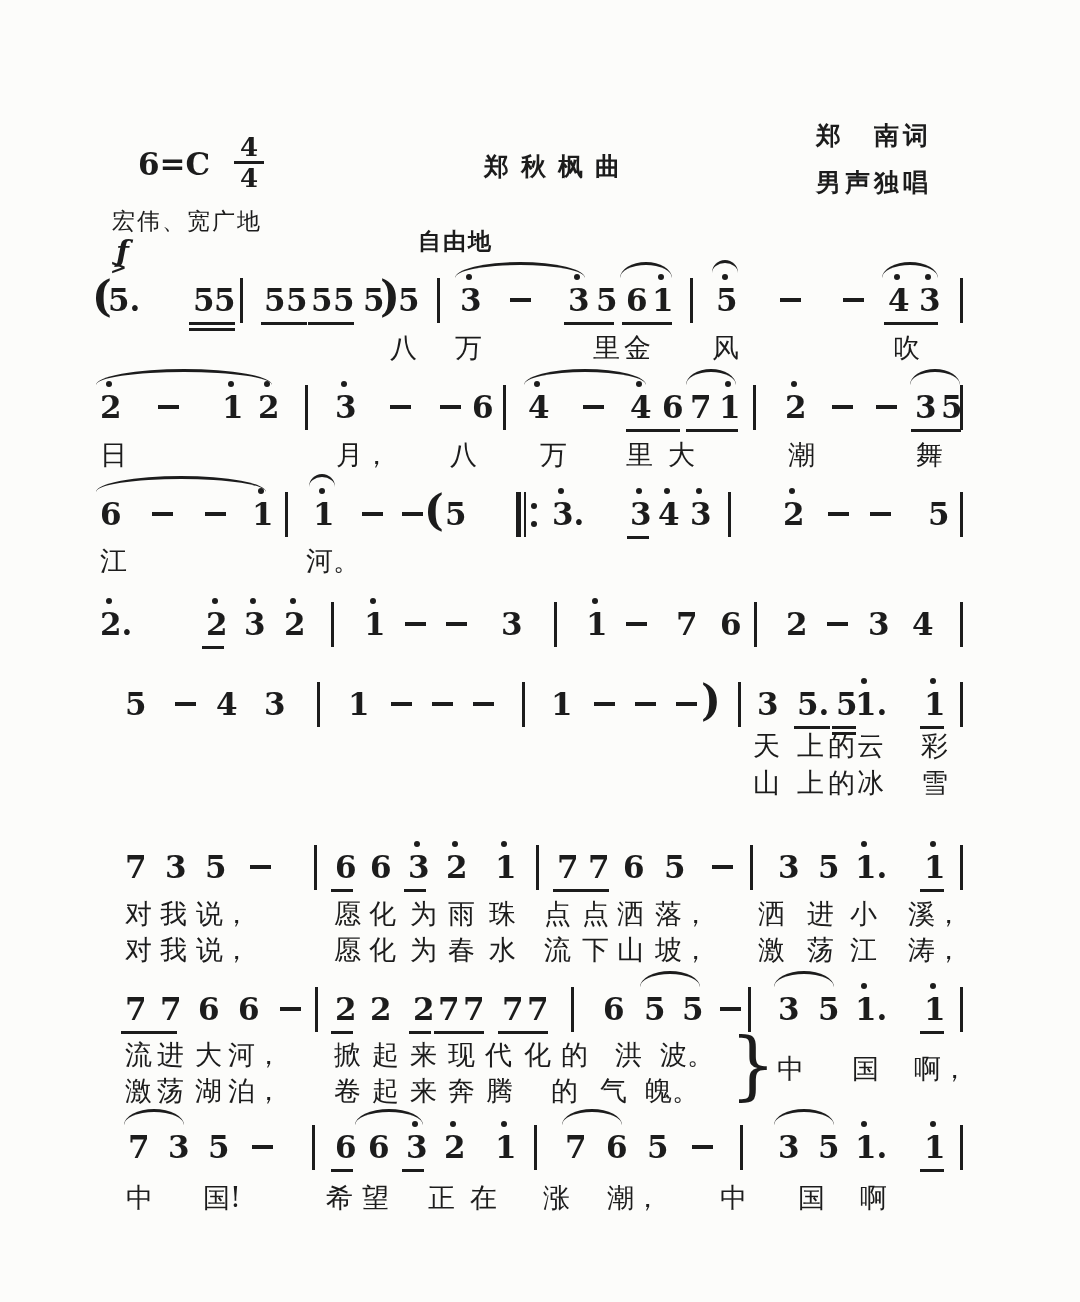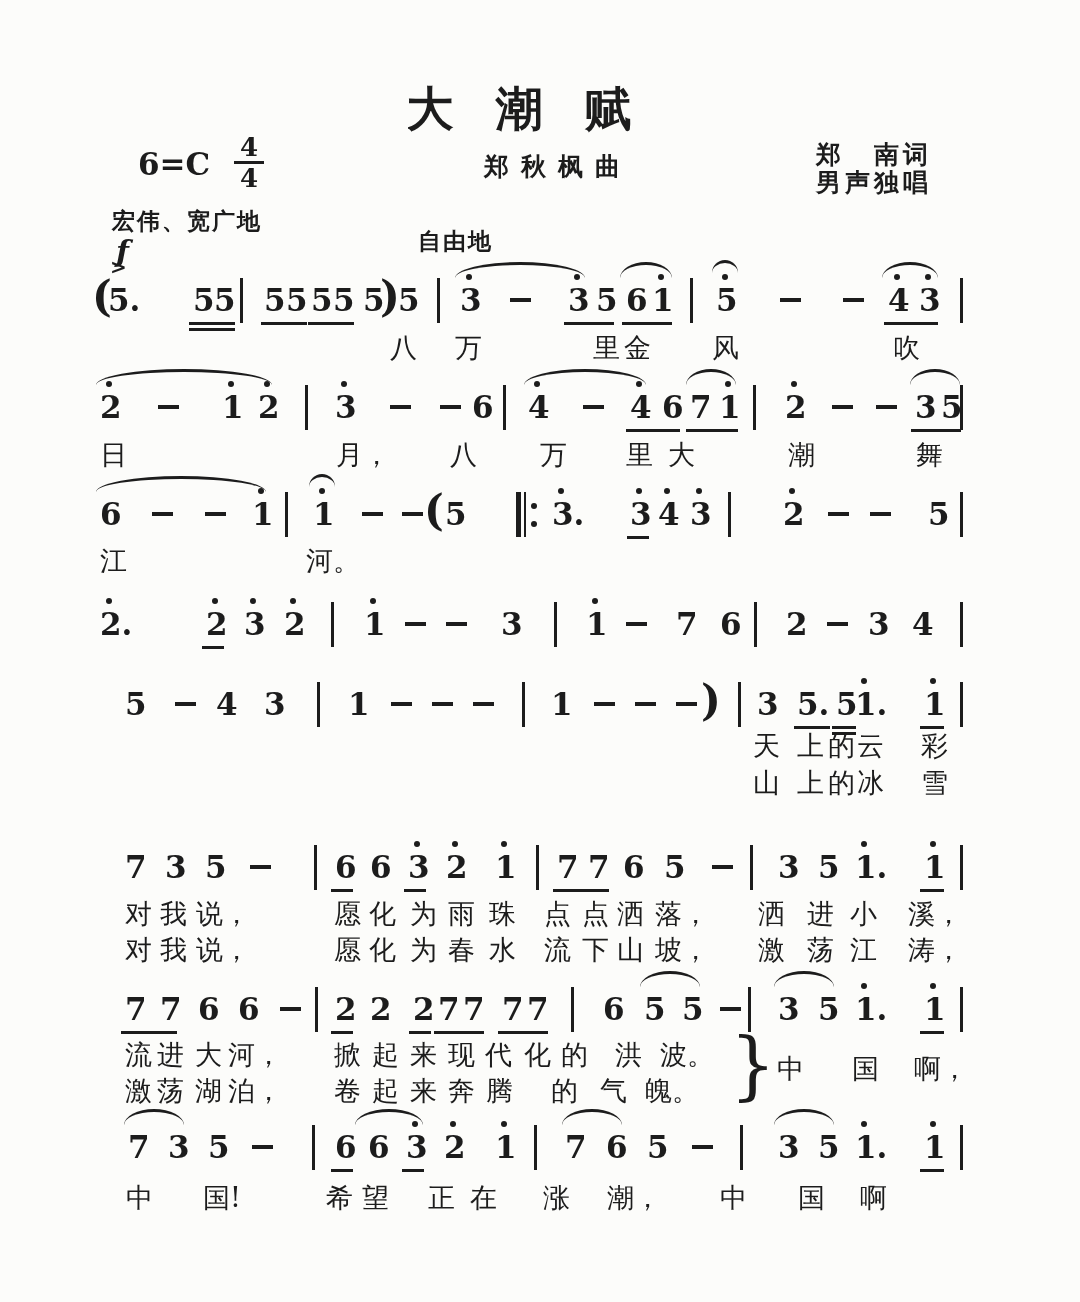--- a/index.html
+++ b/index.html
@@ -6,43 +6,42 @@
   body{width:1080px;height:1302px;background:#e8e8e6;font-family:"DejaVu Serif","Liberation Serif",serif;}
   .page{position:relative;width:1080px;height:1302px;background:#fcfcfa;color:#1c1c1c;overflow:hidden;}
   .abs{position:absolute;}
   .title{left:50%;top:78px;transform:translateX(-50%);font-size:47px;font-weight:bold;letter-spacing:42px;margin-right:-42px;white-space:nowrap;}
   .subtitle{left:484px;top:150px;font-size:25px;font-weight:bold;letter-spacing:12px;white-space:nowrap;}
   .credit{left:816px;font-size:25px;font-weight:bold;white-space:nowrap;letter-spacing:4px;}
   .keysig{left:138px;top:146px;font-size:31px;font-weight:bold;white-space:nowrap;}
   .frac{left:232px;top:134px;text-align:center;width:34px;}
   .frac .num,.frac .den{font-size:26px;font-weight:bold;line-height:26px;display:block;}
   .frac .line{display:block;height:3px;background:#1c1c1c;margin:1px 2px;}
-  .tempo{font-size:23px;font-weight:bold;white-space:nowrap;letter-spacing:2px;}
+  .tempo{font-size:23px;font-weight:normal;white-space:nowrap;letter-spacing:2px;}
   .dyn{font-size:30px;font-weight:bold;font-style:italic;}
   .note{font-size:31px;font-weight:bold;line-height:34px;white-space:nowrap;font-family:"DejaVu Serif","Liberation Serif",serif;}
   .dash{width:21px;height:4px;background:#1c1c1c;}
   .bar{width:3px;height:45px;background:#1c1c1c;}
   .paren{font-size:42px;font-weight:bold;line-height:44px;}
   .odot{width:6px;height:6px;border-radius:50%;background:#1c1c1c;}
   .ul{height:3px;background:#1c1c1c;}
   .slur{height:13px;border-top:3px solid #1c1c1c;border-radius:50% 50% 0 0 / 100% 100% 0 0;}
   .fer{height:10px;border-top:3px solid #1c1c1c;border-radius:50% 50% 0 0 / 100% 100% 0 0;}
   .accent{font-size:20px;font-weight:bold;}
   .lyr{font-size:27px;white-space:nowrap;font-family:"DejaVu Serif","Liberation Serif",serif;}
   .brace{font-size:72px;font-weight:normal;line-height:70px;transform:scaleY(1.05);}
   .rep-thick{width:5px;height:45px;background:#1c1c1c;}
   .rep-thin{width:2px;height:45px;background:#1c1c1c;}
 </style>
 </head>
 <body>
 
 <div class="page">
-  <div class="abs title">大潮赋</div>
   <div class="abs subtitle">郑秋枫曲</div>
-  <div class="abs credit" style="top:138px;">郑　南词</div>
+  <div class="abs credit" style="top:119px;">郑　南词</div>
   <div class="abs credit" style="top:166px;">男声独唱</div>
   <div class="abs keysig">6=C</div>
   <div class="abs frac">
     <span class="num">4</span>
     <span class="line"></span>
     <span class="den">4</span>
   </div>
   <div class="abs tempo" style="left:112px;top:206px;">宏伟、宽广地</div>
   <div class="abs tempo" style="left:418px;top:226px;font-weight:bold;">自由地</div>
   <div class="abs dyn" style="left:116px;top:234px;">f</div>

